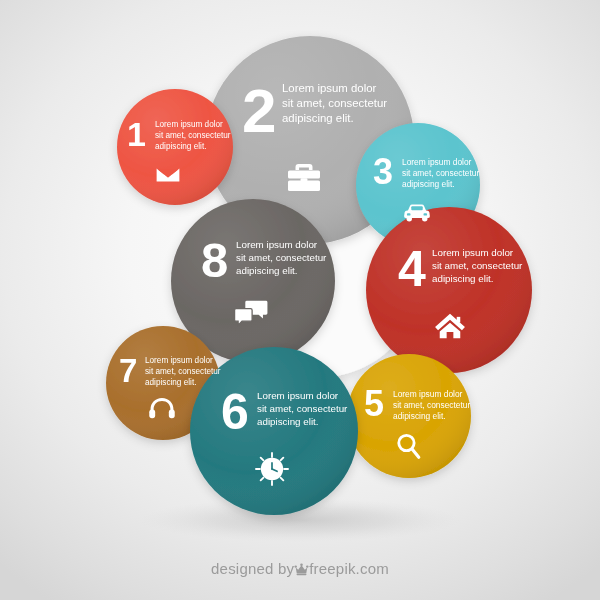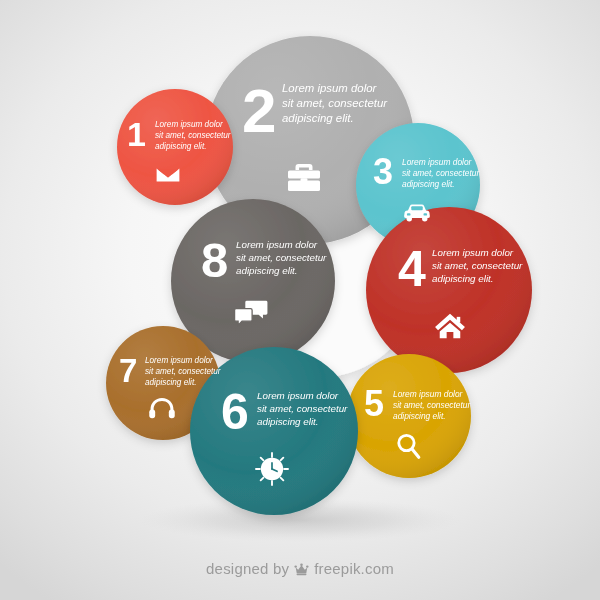--- a/index.html
+++ b/index.html
@@ -44,21 +44,20 @@
     line-height: 1;
     color: #ffffff;
     letter-spacing: -0.02em;
   }
 
   .body-text {
     position: absolute;
     color: #ffffff;
     line-height: 1.32;
     white-space: pre-line;
-    font-style: italic;
   }
 
   .icon {
     position: absolute;
     display: block;
   }
 
   .icon svg { display: block; width: 100%; height: 100%; fill: #ffffff; }
 
   
@@ -68,21 +67,20 @@
     top: 560px;
     width: 600px;
     text-align: center;
     font-size: 15px;
     color: #9b9b9b;
     letter-spacing: 0.2px;
   }
   #footer .fp-row {
     display: inline-flex;
     align-items: center;
-    gap: 5px;
     text-align: right;
   }
   #footer .crown {
     display: inline-block;
     width: 15px;
     height: 13px;
     position: relative;
     top: 1px;
   }
   #footer .crown svg { display: block; width: 100%; height: 100%; fill: #9b9b9b; }

